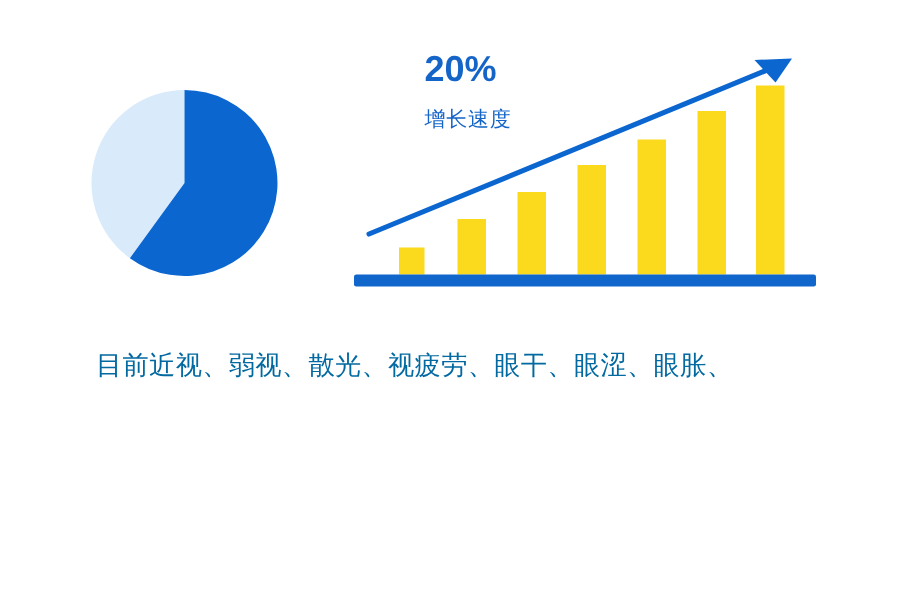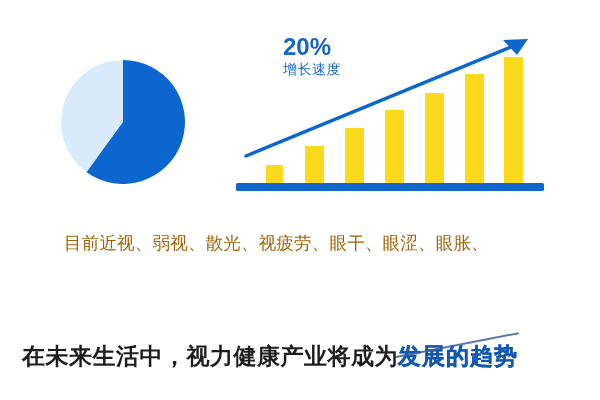--- a/index.html
+++ b/index.html
@@ -68,32 +68,32 @@
   }
   .growth-pct {
     font-size: 24px;
     font-weight: bold;
     letter-spacing: 0px;
     font-family: "Liberation Sans", sans-serif;
   }
   .growth-sub {
     font-size: 14px;
     font-weight: normal;
-    margin-top: 3px;
+    margin-top: 13px;
     letter-spacing: 0.5px;
     font-family: "Liberation Sans", sans-serif;
   }
 
   
   .paragraph {
     position: absolute;
     left: 28px;
     top: 228px;
     width: 548px;
-    color: #a16207;
+    color: #0369a1;
     font-size: 17.5px;
     line-height: 31px;
     letter-spacing: 0.2px;
     font-family: "Liberation Sans", "DejaVu Sans", sans-serif;
   }
   .paragraph .p-line {
     white-space: nowrap;
   }
   .paragraph .p-line.indent {
     text-indent: 36px;
@@ -175,17 +175,14 @@
     <div class="growth-block">
       <div class="growth-pct">20%</div>
       <div class="growth-sub">增长速度</div>
     </div>
   </div>
 
   <div class="paragraph">
     <div class="p-line indent">目前近视、弱视、散光、视疲劳、眼干、眼涩、眼胀、</div>
   </div>
 
-  <div class="headline">
-    <span class="hl-black">在未来生活中，视力健康产业将成为</span><span class="hl-accent"><span class="acc-text">发展的趋势</span><span class="slash"></span></span>
-  </div>
 
 </div>
 
 </body></html>

